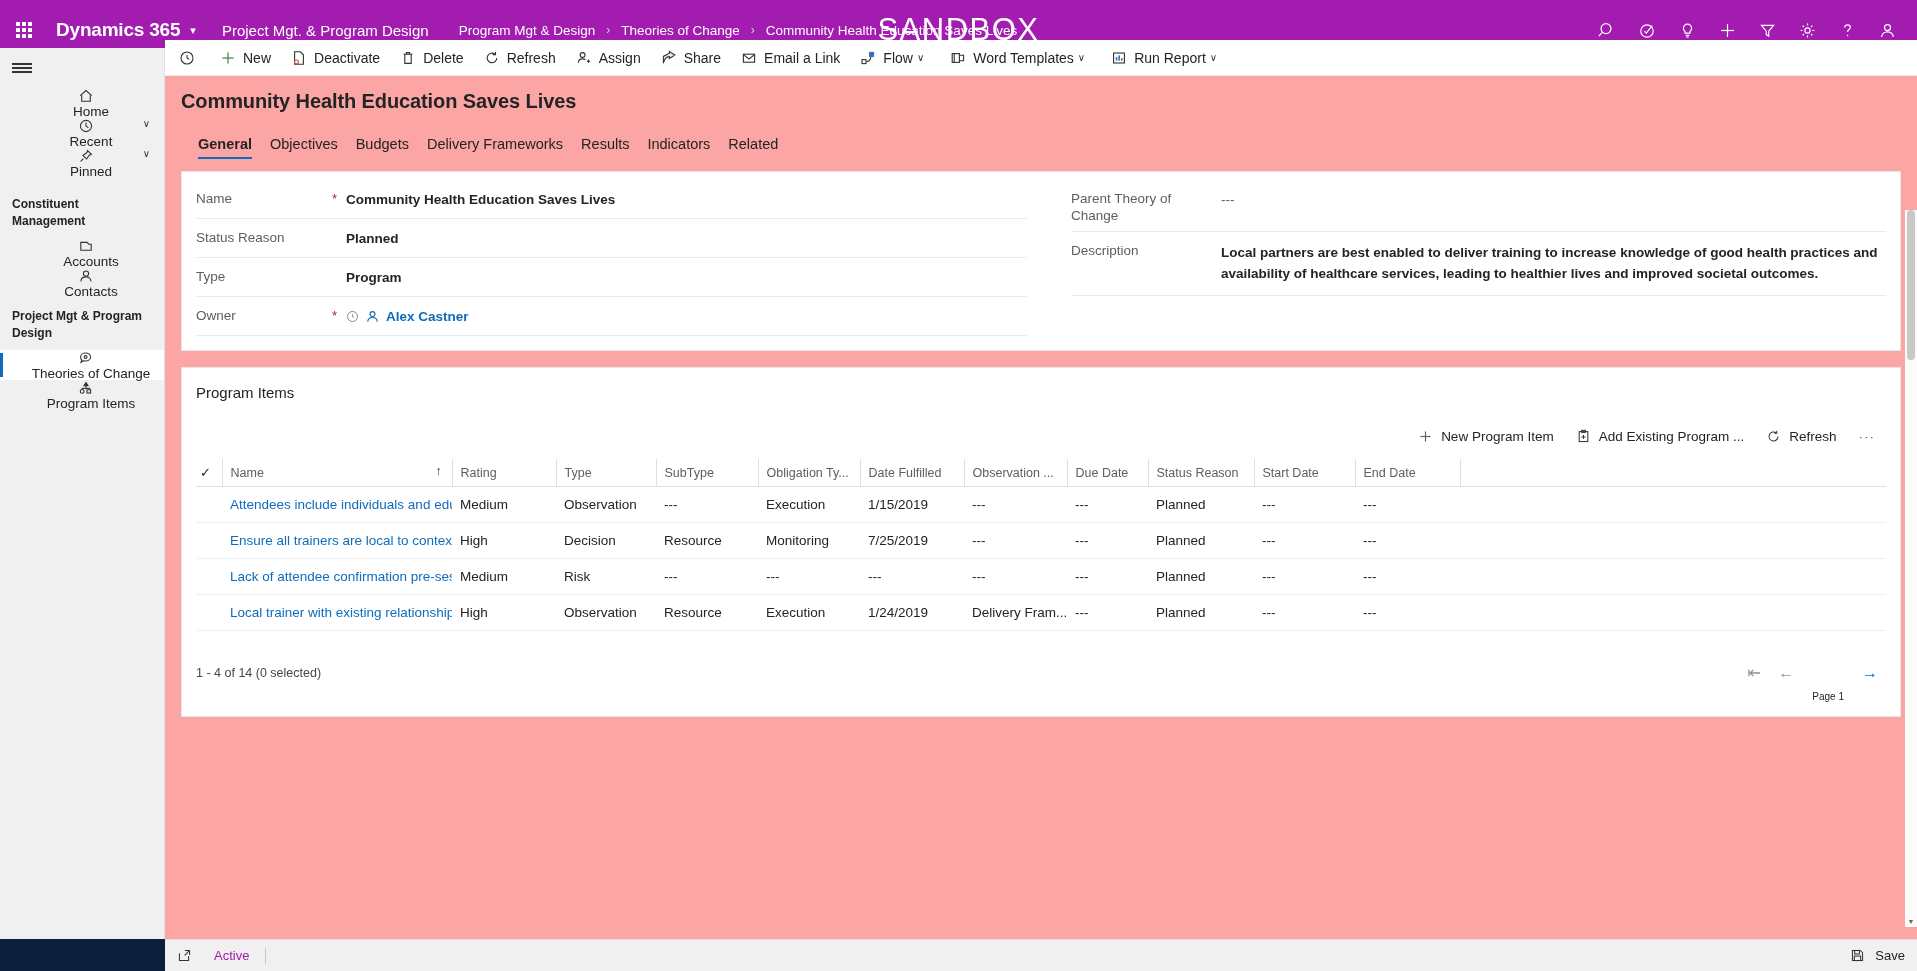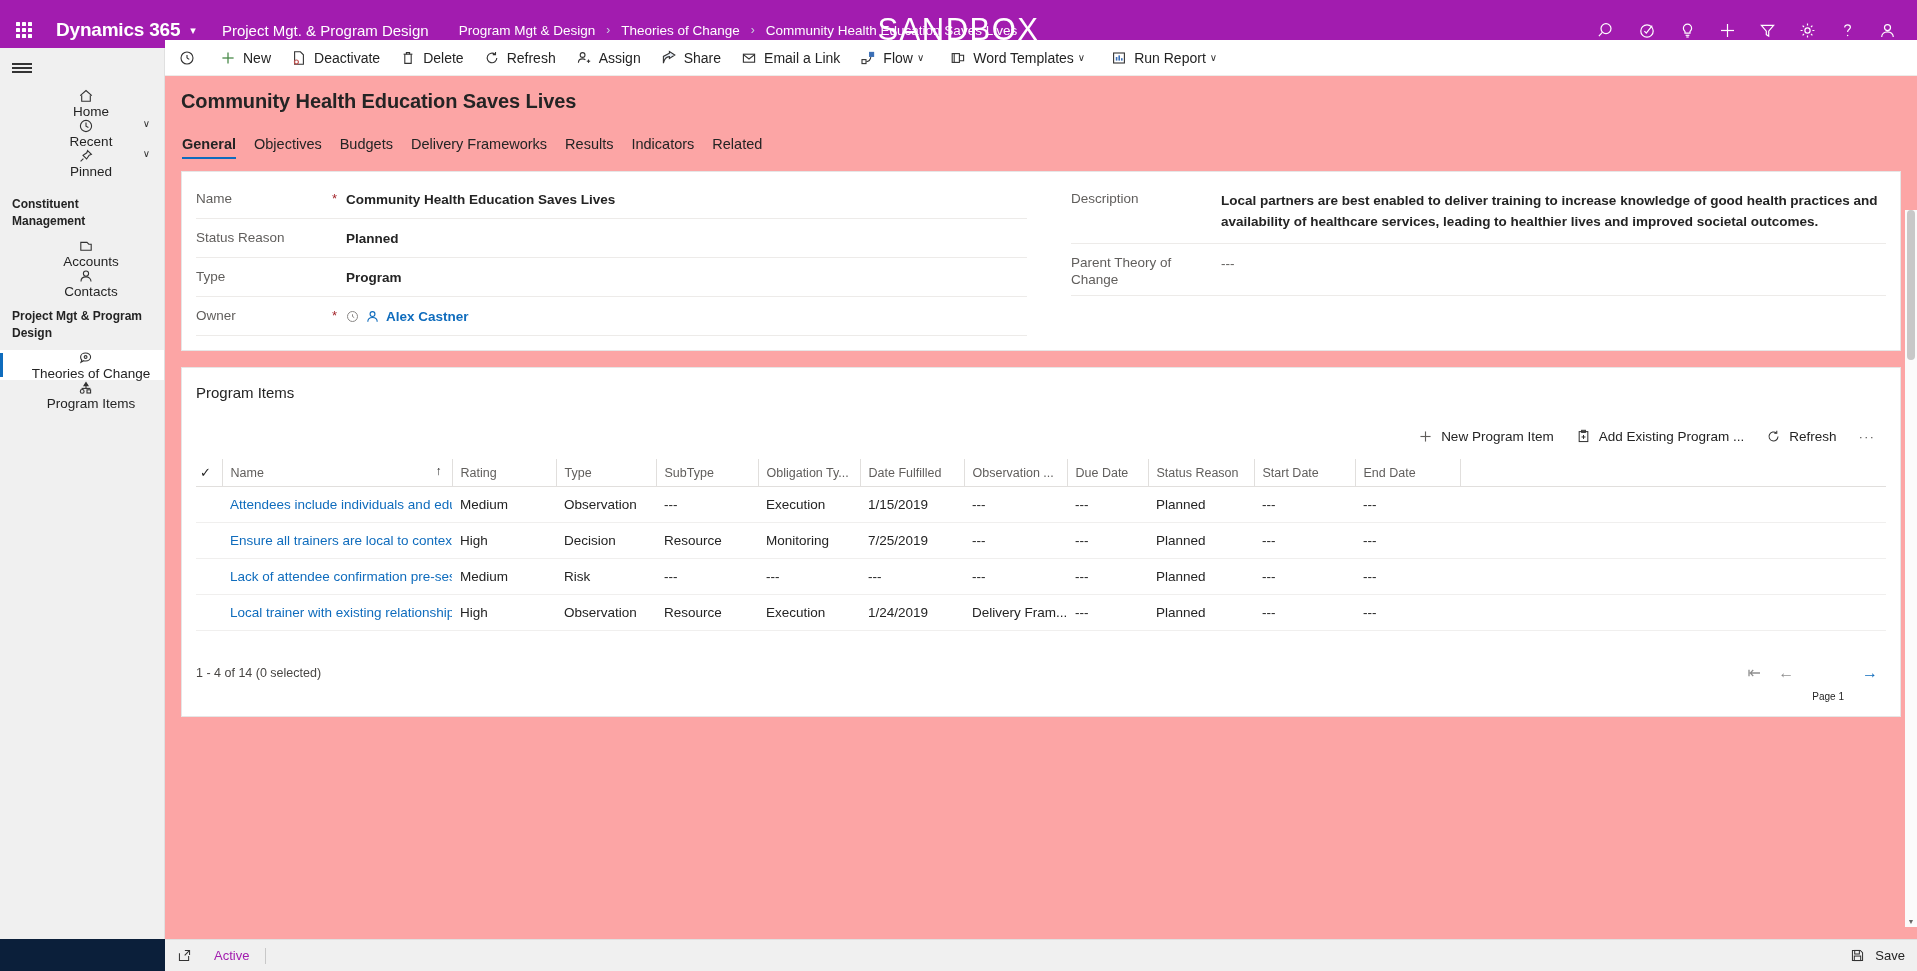--- a/index.html
+++ b/index.html
@@ -94,21 +94,21 @@
   }
   .cmd .gl { display: inline-flex; align-items: center; justify-content: center; margin-right: 7px; }
   .cmd-caret { padding: 0 6px 0 4px; font-size: 10px; color: #333; }
 
   
   .titleblock { padding: 14px 0 0 16px; }
   .rec-title { font-size: 20px; font-weight: bold; color: #242424; letter-spacing: -0.1px; }
   .rec-sub { font-size: 12.5px; color: #484644; margin-top: 3px; }
 
   
-  .tabs { display: flex; align-items: flex-end; padding-left: 8px; margin-top: 14px; height: 32px; }
+  .tabs { display: flex; align-items: flex-end; padding-left: 24px; margin-top: 14px; height: 32px; }
   .tab {
     font-size: 14.5px; color: #242424; padding: 0 9px 7px 9px; cursor: pointer;
     position: relative; white-space: nowrap;
   }
   .tab.active { font-weight: bold; }
   .tab.active::after {
     content: ''; position: absolute; left: 9px; right: 9px; bottom: 0; height: 2.5px; background: #0f6cbd;
   }
 
   
@@ -541,30 +541,30 @@
                     <path d="M3 13.6c0-2.8 2.2-4.6 5-4.6s5 1.8 5 4.6"></path>
                   </svg>
               </span>
               <span class="fval lnk">Alex Castner</span>
             </div>
           </div>
         </div>
       </div>
 
       <div class="col-right">
+        <div class="frow">
+          <div class="flabel wrap">Parent Theory of Change</div>
+          <div class="freq"></div>
+          <div class="fval dim">---</div>
+        </div>
+
         <div class="frow last" style="min-height:64px;">
           <div class="flabel">Description</div>
           <div class="freq"></div>
           <div class="fval bold" style="white-space:normal; line-height:21px;">Local partners are best enabled to deliver training to increase knowledge of good health practices and availability of healthcare services, leading to healthier lives and improved societal outcomes.</div>
-        </div>
-
-        <div class="frow">
-          <div class="flabel wrap">Parent Theory of Change</div>
-          <div class="freq"></div>
-          <div class="fval dim">---</div>
         </div>
       </div>
     </div>
 
     <div class="gridcard">
       <div class="grid-title">Program Items</div>
 
       <div class="grid-cmds">
         <div class="gcmd">
           <span class="gl">

